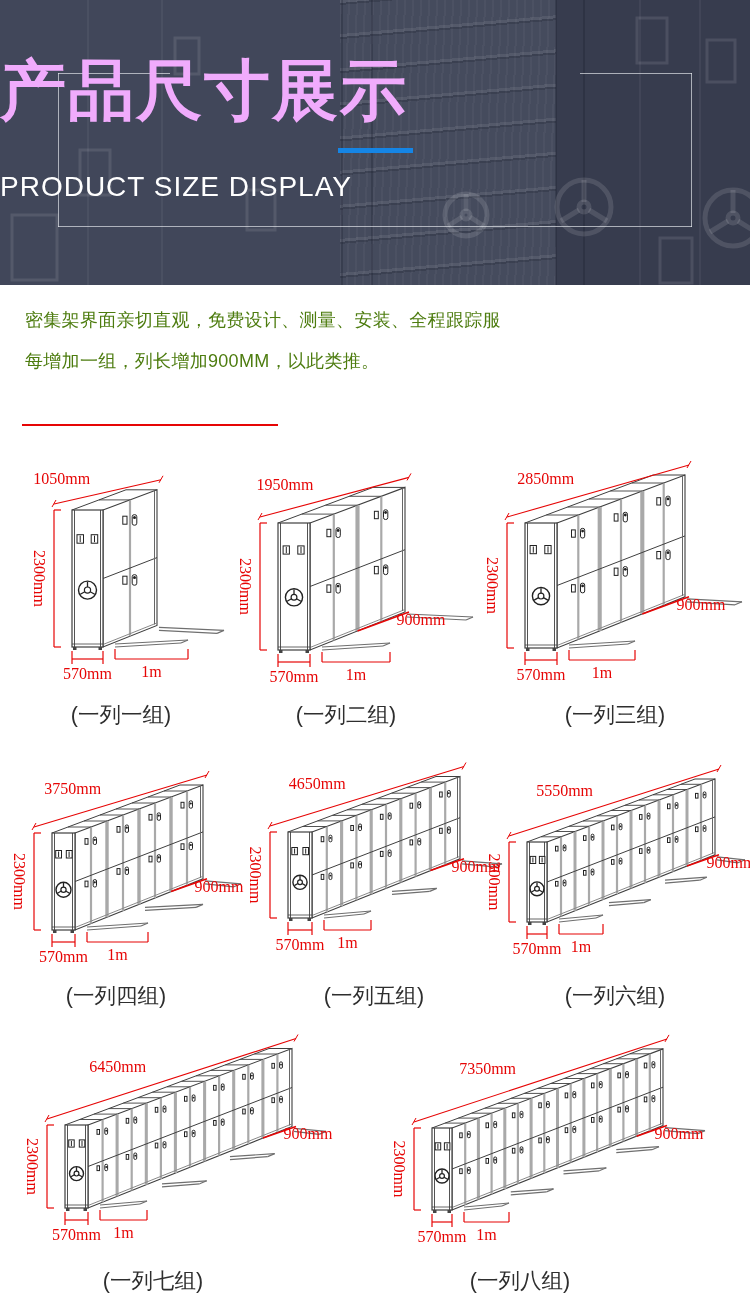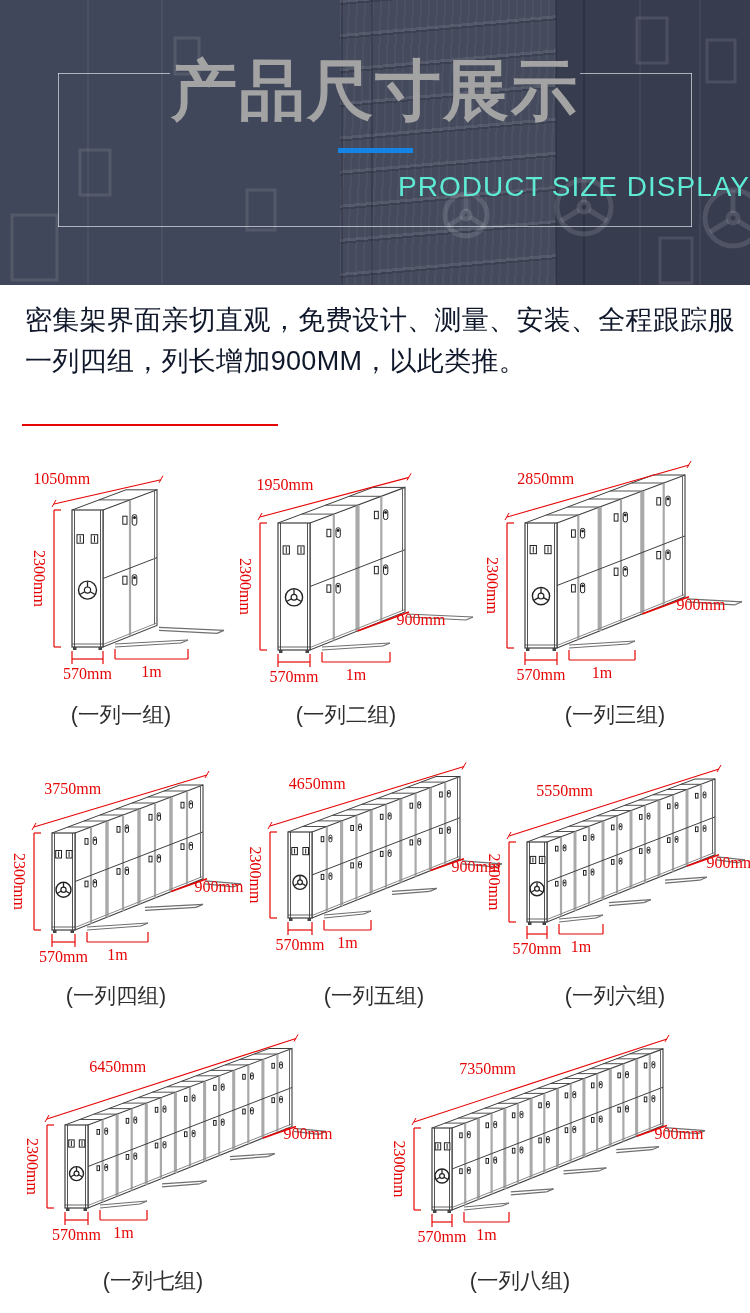--- a/index.html
+++ b/index.html
@@ -4,30 +4,30 @@
 <style>
 *{margin:0;padding:0;box-sizing:border-box}
 html,body{width:750px;background:#fff}
 body{font-family:"Liberation Sans",sans-serif}
 #page{position:relative;width:750px;height:1313px;background:#fff;overflow:hidden}
 .banner{position:absolute;left:0;top:0;width:750px;height:285px;background:#3e4457;overflow:hidden}
 .band-l{position:absolute;left:0;top:0;width:340px;height:285px;background:rgba(255,255,255,.02)}
 .band-shelf{position:absolute;left:340px;top:0;width:216px;height:285px;background-color:rgba(255,255,255,.04);background-image:repeating-linear-gradient(175deg, rgba(255,255,255,.08) 0 3px, rgba(10,14,25,.18) 3px 5px, transparent 5px 34px),repeating-linear-gradient(92deg, rgba(255,255,255,.035) 0 2px, transparent 2px 8px)}
 .band-r{position:absolute;left:556px;top:0;width:194px;height:285px;background:rgba(8,10,20,.12)}
 .art-svg{position:absolute;left:0;top:0}
-.banner-title{position:absolute;top:46px;left:0;width:100%;text-align:center;font-size:66px;font-weight:700;color:#a3a3a3;letter-spacing:2px}
+.banner-title{position:absolute;top:46px;left:0;width:100%;text-align:left;font-size:66px;font-weight:700;color:#f0abfc;letter-spacing:2px}
 .accent-bar{position:absolute;left:338px;top:148px;width:75px;height:5px}
-.banner-sub{position:absolute;top:171px;left:0;width:100%;text-align:right;font-size:28px;font-weight:400;color:#5eead4;letter-spacing:1px}
+.banner-sub{position:absolute;top:171px;left:0;width:100%;text-align:left;font-size:28px;font-weight:400;color:#ffffff;letter-spacing:1px}
 .bl{position:absolute;background:rgba(235,238,243,.65)}
 .bl-tl{left:58px;top:73px;width:112px;height:1px}
 .bl-tr{left:580px;top:73px;width:112px;height:1px}
 .bl-b{left:58px;top:226px;width:634px;height:1px}
 .bl-l{left:58px;top:73px;width:1px;height:154px}
 .bl-r{left:691px;top:73px;width:1px;height:154px}
-.intro{position:absolute;top:300px;left:25px;width:710px;font-size:27px;line-height:41px;color:#0f172a;letter-spacing:0.3px}
+.intro{position:absolute;top:300px;left:25px;width:710px;font-size:18px;line-height:41px;color:#4d7c0f;letter-spacing:0.3px}
 .intro span{display:block;white-space:nowrap}
 .red-underline{position:absolute;left:22px;top:424px;width:256px;height:2px}
 #dwg{position:absolute;left:0;top:438px}
 </style>
 </head>
 <body>
 
 <div id="page">
   <header class="banner">
     <div class="band-l"></div>
@@ -78,21 +78,21 @@
     <div class="bl bl-b"></div>
     <div class="bl bl-l"></div>
     <div class="bl bl-r"></div>
     <h1 class="banner-title">产品尺寸展示</h1>
     <div class="accent-bar" style="background: rgb(21, 133, 229);"></div>
     <div class="banner-sub">PRODUCT SIZE DISPLAY</div>
   </header>
 
   <section class="intro">
     <span>密集架界面亲切直观，免费设计、测量、安装、全程跟踪服</span>
-    <span>一列四组，列长增加900MM，以此类推。</span>
+    <span>每增加一组，列长增加900MM，以此类推。</span>
   </section>
   <div class="red-underline" style="background: rgb(230, 5, 5);"></div>
 
   <svg id="dwg" width="750" height="875">
       <g>
         <line x1="115" y1="206" x2="188" y2="202" stroke="#6f6f6f" stroke-width="1.2"></line>
         <line x1="115" y1="209" x2="181" y2="205" stroke="#6f6f6f" stroke-width="1.2"></line>
         <line x1="188" y1="202" x2="181" y2="205" stroke="#6f6f6f" stroke-width="1.2"></line>
         <line x1="159" y1="189.4" x2="224" y2="192.4" stroke="#6f6f6f" stroke-width="1.2"></line>
         <line x1="159" y1="192.4" x2="217" y2="195.4" stroke="#6f6f6f" stroke-width="1.2"></line>

